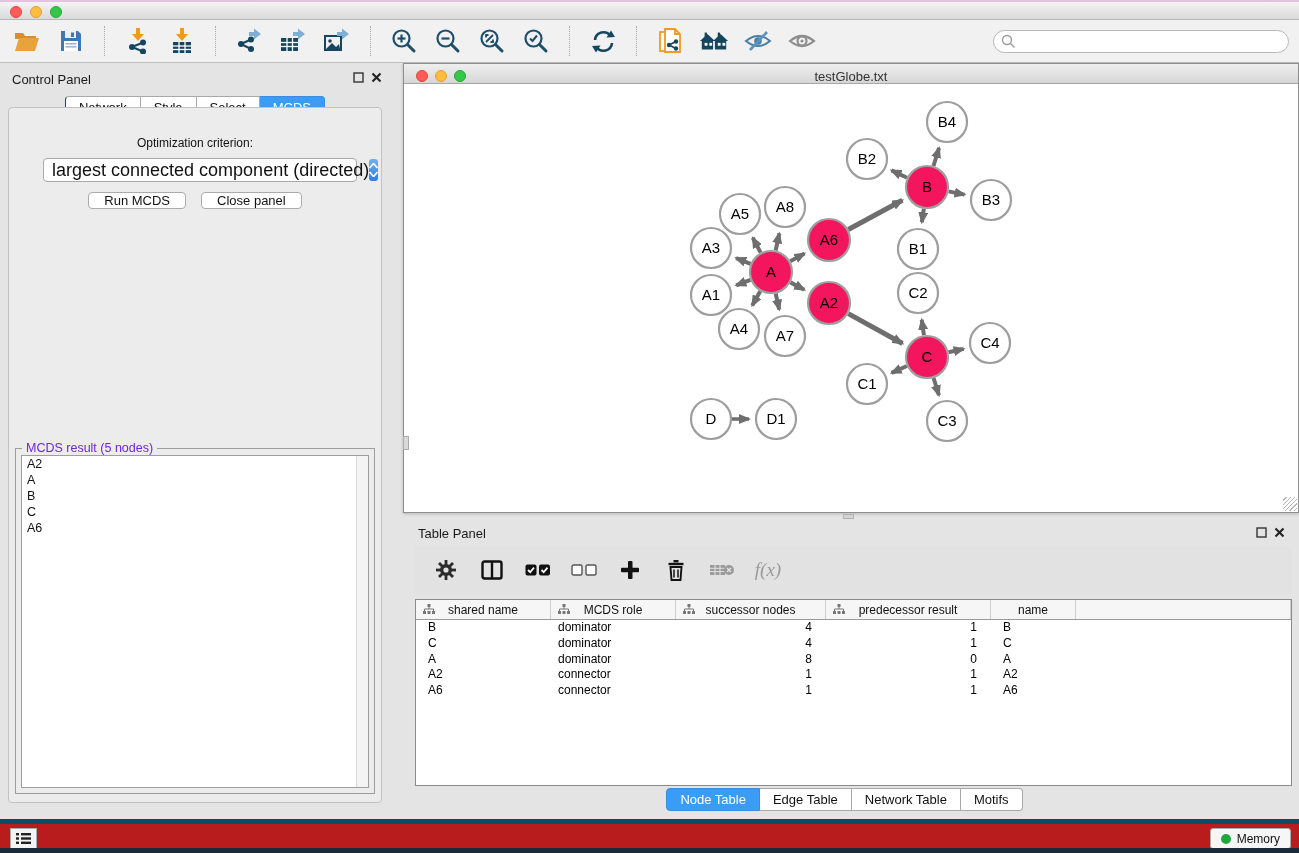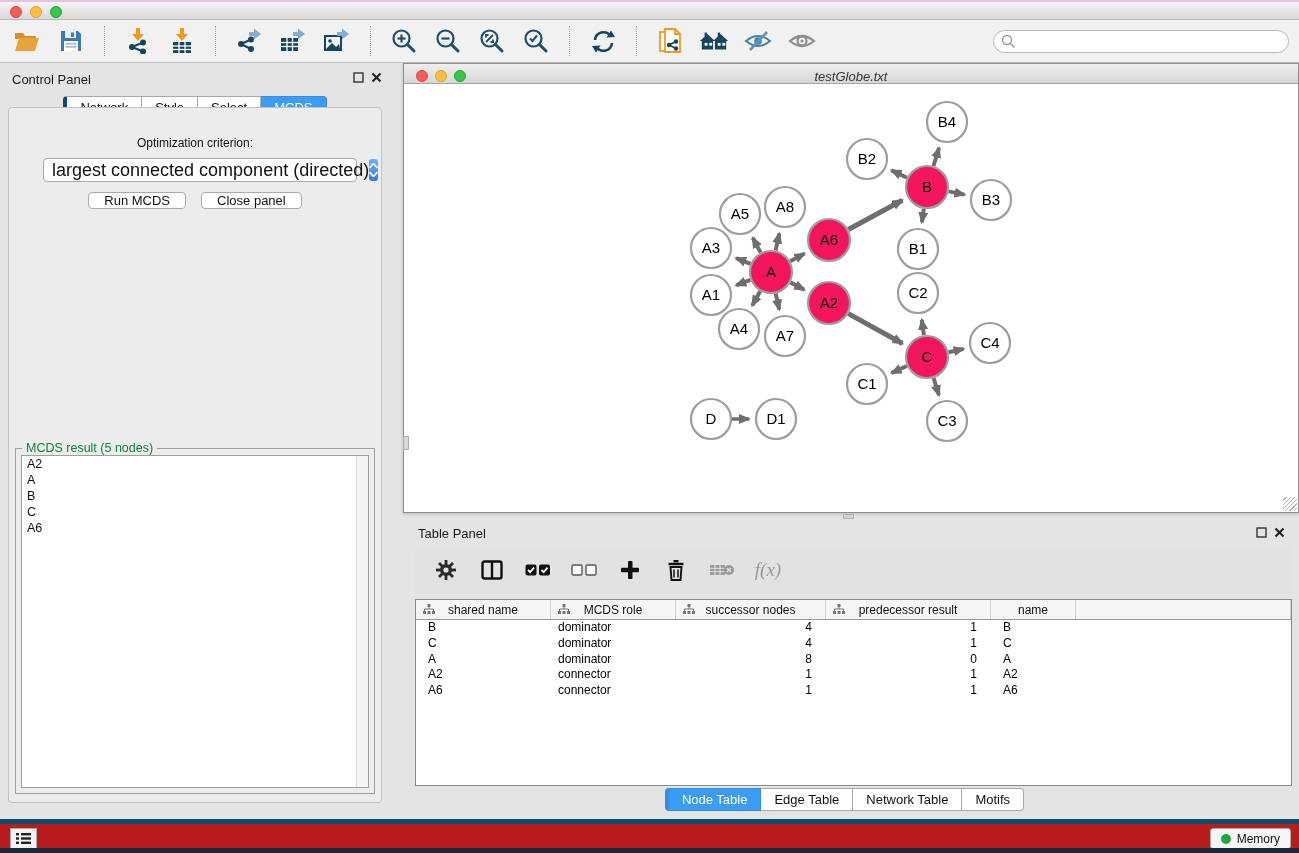--- a/index.html
+++ b/index.html
@@ -34,50 +34,50 @@
   
   .workspace { position:absolute; left:0; top:63px; width:1299px; height:756px; background:#E4E4E4; }
 
   
   .control-panel { position:absolute; left:0; top:0; width:390px; height:756px; }
   .panel-title { position:absolute; left:12px; top:9px; font-size:13px; color:#1a1a1a; }
   .win-btns { position:absolute; right:8px; top:9px; display:flex; gap:7px; align-items:center; }
   .cp-tabs { position:absolute; left:0; right:0; top:33px; display:flex; justify-content:center; }
   .seg-tab { font-size:13px; padding:3px 13px; background:#fff; border:1px solid #A9A9A9;
     border-left:none; color:#111; cursor:default; }
-  .seg-tab:first-child { border-left:4px solid #0c4a6e; border-radius:4px 0 0 4px; }
+  .seg-tab:first-child { border-left:1px solid #0c4a6e; border-radius:4px 0 0 4px; }
   .seg-tab:last-child { border-radius:0 4px 4px 0; }
   .seg-tab.active { background:#3B9CF5; border-color:#3B8BE0; color:#fff; }
   .cp-content { position:absolute; left:8px; right:8px; top:44px; bottom:16px;
     background:#ECECEC; border:1px solid #C2C2C2; border-radius:4px; }
   .opt-label { position:absolute; left:0; right:0; top:28px; text-align:center; font-size:12px; color:#111; }
   .criterion { position:absolute; left:34px; top:50px; width:314px; height:24px; background:#fff;
     border:1px solid #A9A9A9; border-radius:4px; display:flex; align-items:center; }
   .criterion .val { flex:1; font-size:18px; padding-left:8px; color:#111; white-space:nowrap; }
   .criterion .spin { width:20px; height:22px; border-radius:3px; margin-right:1px;
     background:linear-gradient(#6FB1F8,#2E7DE8); display:flex; flex-direction:column;
     align-items:center; justify-content:center; gap:2px; }
   .btn-row { position:absolute; left:0; right:0; top:84px; display:flex; justify-content:center; gap:15px; }
   .pbtn { font-size:13px; padding:0 15px; background:#fff; border:1px solid #ABABAB;
     border-radius:4px; color:#111; font-family:"Liberation Sans", sans-serif; }
   .result-box { position:absolute; left:6px; right:6px; top:340px; height:346px;
     border:1px solid #9E9E9E; background:#ECECEC; }
   .result-box .legend { position:absolute; left:6px; top:-8px; background:#ECECEC;
-    padding:0 4px; font-size:12.5px; color:#15803d; }
+    padding:0 4px; font-size:12.5px; color:#6d28d9; }
   .result-list { position:absolute; left:5px; right:5px; top:6px; bottom:5px; background:#fff;
     border:1px solid #9E9E9E; overflow:hidden; }
   .result-item { font-size:12.5px; line-height:16px; padding-left:5px; color:#111; }
   .result-scroll { position:absolute; right:0; top:0; bottom:0; width:12px; background:#F4F4F4;
     border-left:1px solid #D8D8D8; }
 
   
   .net-window { position:absolute; left:403px; top:0; width:896px; height:450px;
     border:1px solid #8E8E8E; background:#fff; box-shadow:0 1px 3px rgba(0,0,0,.2); }
   .net-titlebar { position:absolute; left:0; top:0; right:0; height:20px;
-    background:linear-gradient(#EFEFEF,#D6D6D6); border-bottom:1px solid #A6A6A6;font-style:italic; }
+    background:linear-gradient(#EFEFEF,#D6D6D6); border-bottom:1px solid #A6A6A6; }
   .net-titlebar .title { position:absolute; left:0; right:0; top:5px; text-align:center;
     font-size:13px; color:#333; }
   .net-lights { position:absolute; left:12px; top:6px; display:flex; gap:7px; }
   .net-canvas { position:absolute; left:0; top:26px; right:0; bottom:0; background:#fff; }
   .resize-grip { position:absolute; right:1px; bottom:1px; width:14px; height:14px;
     background:repeating-linear-gradient(135deg, transparent, transparent 2px, #B5B5B5 2px, #B5B5B5 3px); }
   .edge-handle { position:absolute; left:-1px; top:372px; width:6px; height:14px;
     background:#D9D9D9; border:1px solid #ABABAB; }
 
   

